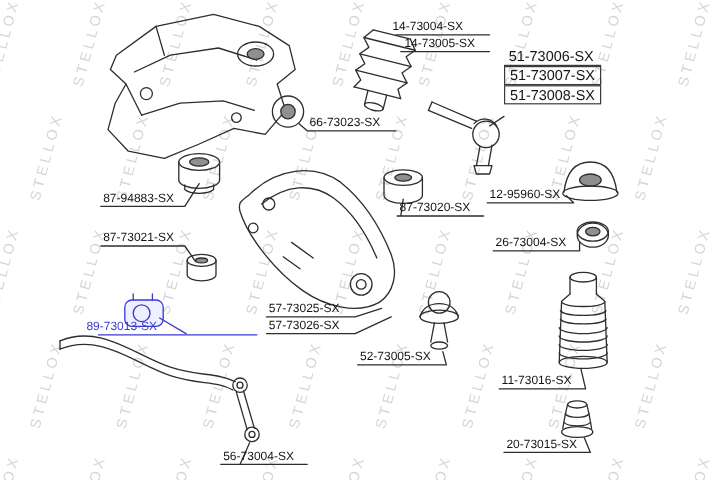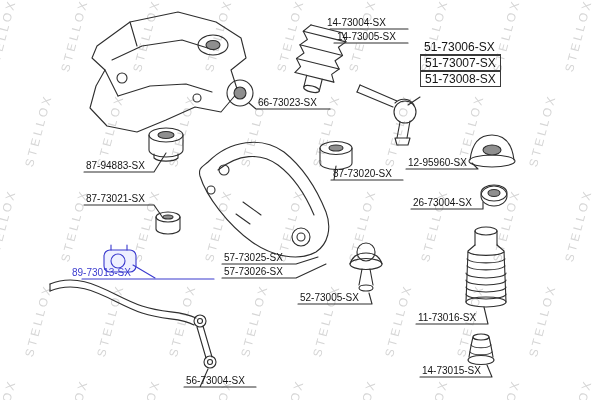--- a/index.html
+++ b/index.html
@@ -264,16 +264,16 @@
   <div class="lbl" style="left:86px;top:193px">87-73021-SX</div>
   <div class="lbl sel" style="left:72px;top:267px">89-73013-SX</div>
 
   <div class="lbl" style="left:224px;top:252px">57-73025-SX</div>
   <div class="lbl" style="left:224px;top:266px">57-73026-SX</div>
   <div class="lbl" style="left:300px;top:292px">52-73005-SX</div>
   <div class="lbl" style="left:333px;top:168px">87-73020-SX</div>
   <div class="lbl" style="left:408px;top:157px">12-95960-SX</div>
   <div class="lbl" style="left:413px;top:197px">26-73004-SX</div>
   <div class="lbl" style="left:418px;top:312px">11-73016-SX</div>
-  <div class="lbl" style="left:422px;top:365px">14-73015-SX</div>
+  <div class="lbl" style="left:422px;top:365px">20-73015-SX</div>
   <div class="lbl" style="left:186px;top:375px">56-73004-SX</div>
 
 </div>
 
 </body></html>

